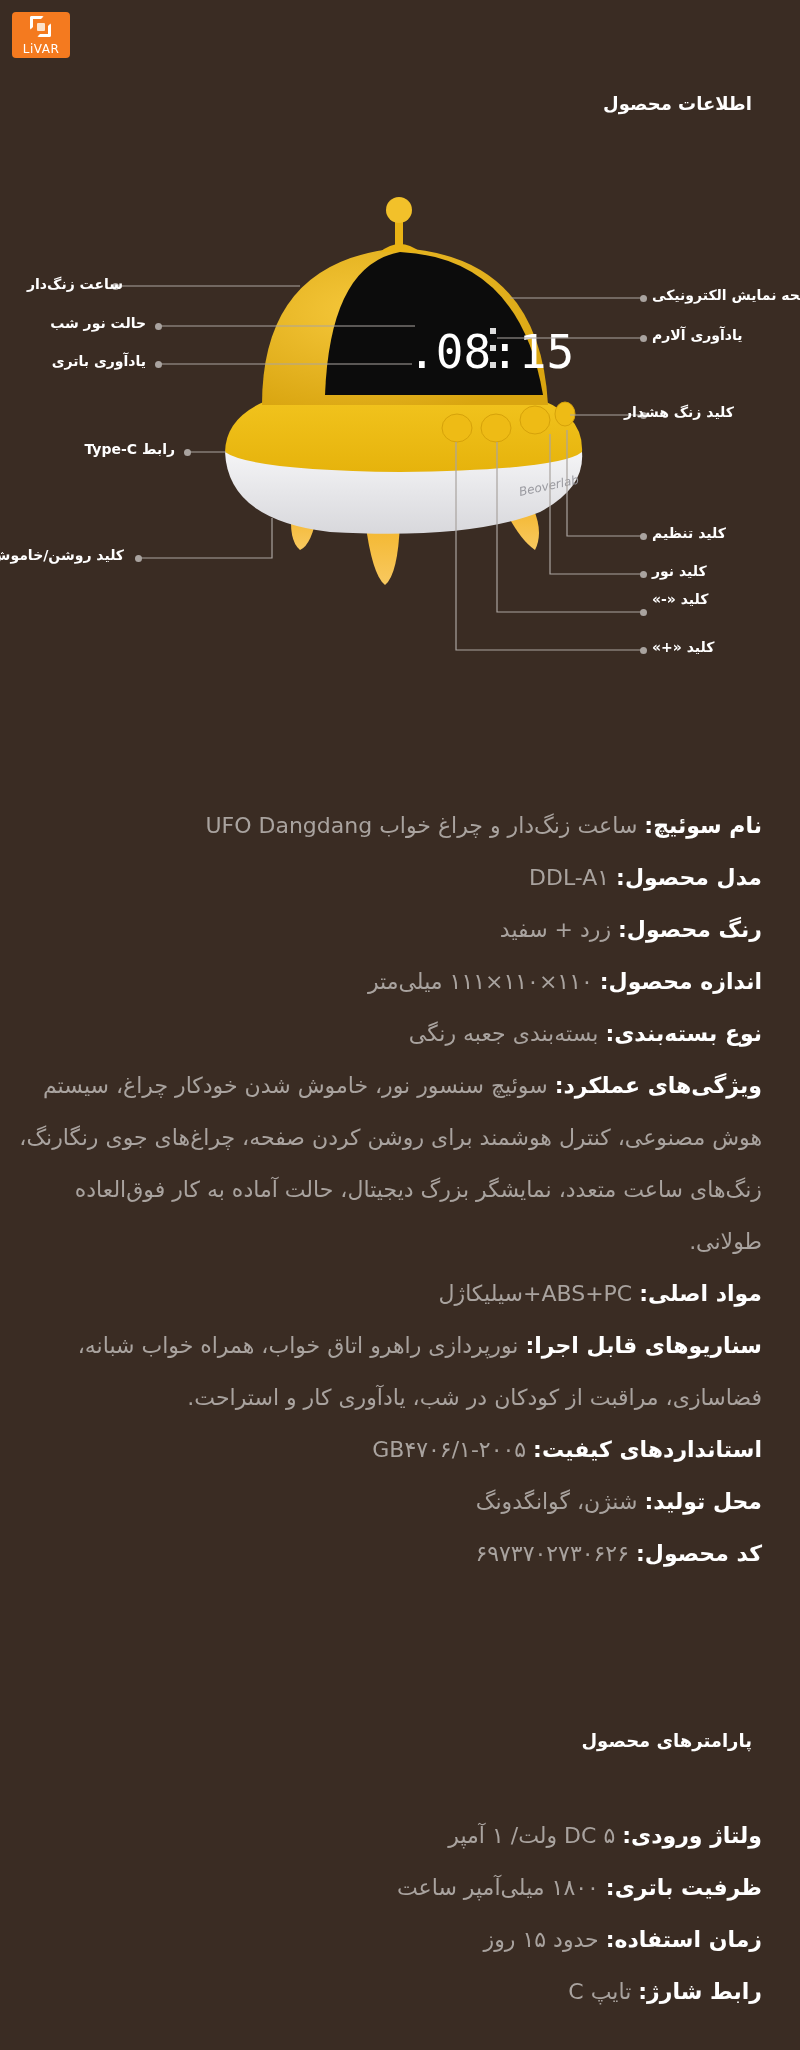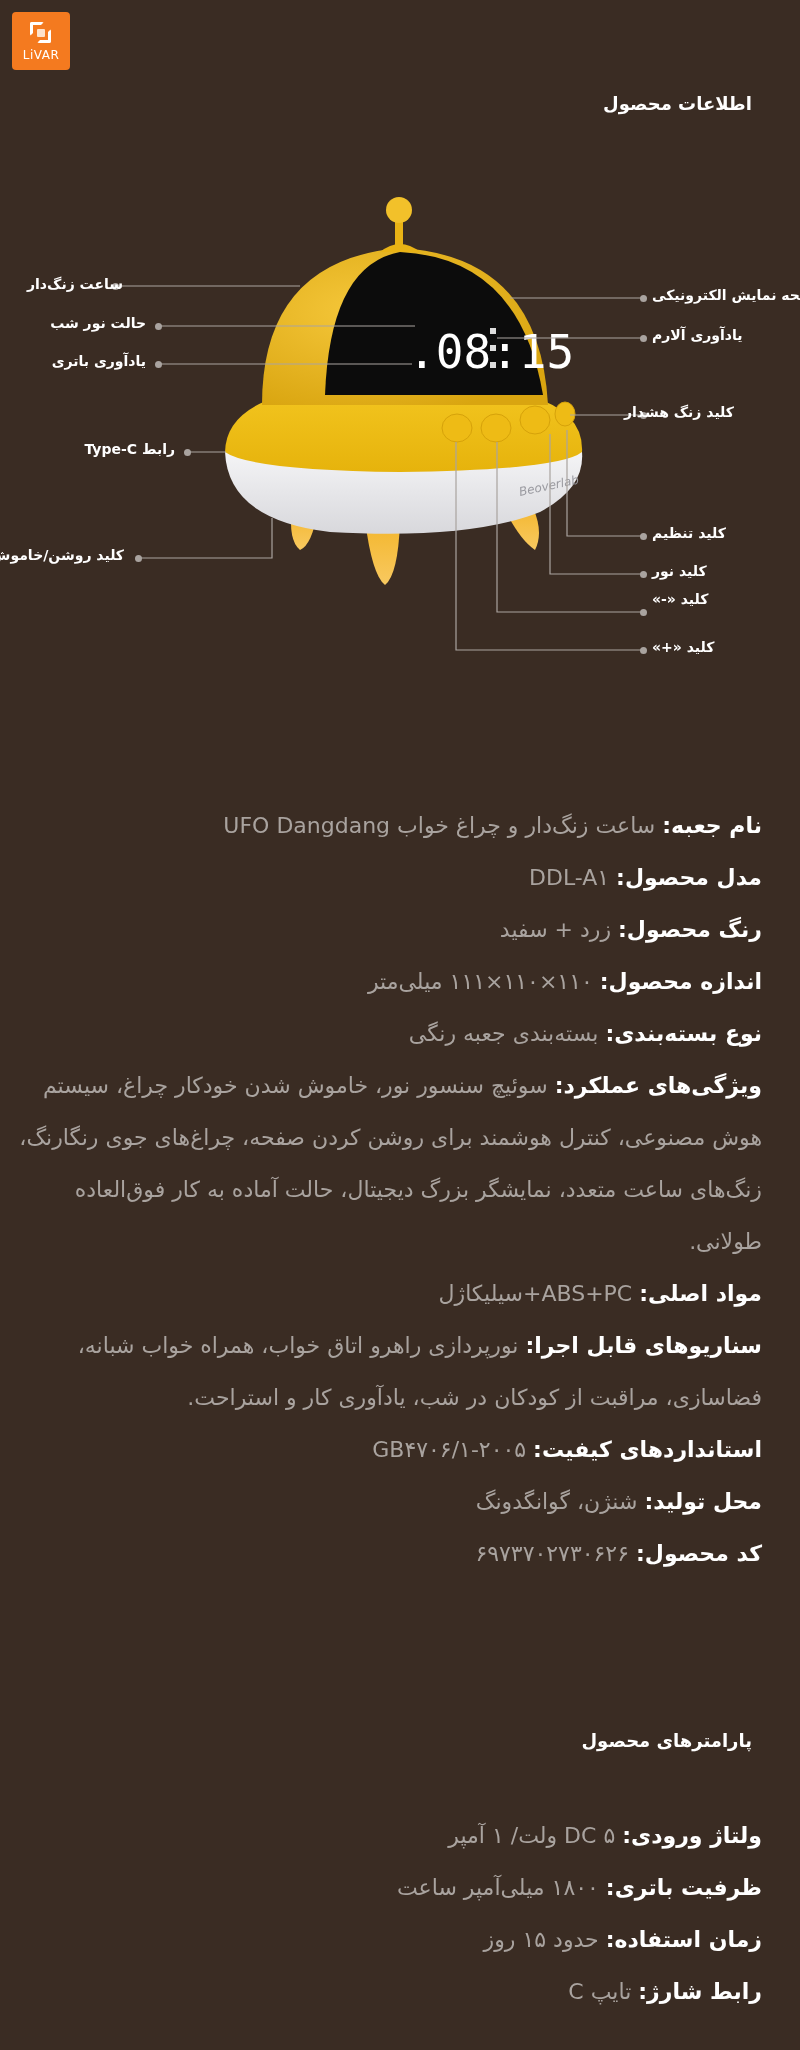--- a/index.html
+++ b/index.html
@@ -1,20 +1,20 @@
 <!DOCTYPE html>
 <html><head>
   <meta charset="utf-8">
   <style>
     * { box-sizing: border-box; margin: 0; padding: 0; }
     html, body { width: 800px; height: 2050px; background: #3a2c23; overflow: hidden; }
     body { position: relative; font-family: "DejaVu Sans", sans-serif; color: #ffffff; }
 
     .logo {
-      position: absolute; left: 12px; top: 12px; width: 58px; height: 58px;
+      position: absolute; left: 12px; top: 12px; width: 58px; height: 46px;
       background: #f47a1f; border-radius: 4px;
       display: flex; flex-direction: column; align-items: center; justify-content: center;
     }
     .logo-mark { position: relative; width: 24px; height: 24px; margin-bottom: 3px; }
     .logo-mark .sq1, .logo-mark .sq2 {
       position: absolute; width: 14px; height: 14px; border: 3px solid #ffffff; border-radius: 2px;
     }
     .logo-mark .sq1 { left: 1px; top: 1px; border-right-color: transparent; border-bottom-color: transparent; }
     .logo-mark .sq2 { left: 8px; top: 8px; border-left-color: transparent; border-top-color: transparent; }
     .logo-mark .dot { position: absolute; left: 8px; top: 8px; width: 8px; height: 8px; background: #fde2cb; border-radius: 1px; }
@@ -153,21 +153,21 @@
   <span class="callout-label" style="left:652px;top:373px;">کلید نور</span>
 
   <span class="callout-dot" style="left:640px;top:419px;"></span>
   <span class="callout-label" style="left:652px;top:401px;">کلید «-»</span>
 
   <span class="callout-dot" style="left:640px;top:457px;"></span>
   <span class="callout-label" style="left:652px;top:449px;">کلید «+»</span>
 </div>
 
 <div class="specs" id="specs-main">
-  <div class="spec-row"><span class="k">نام جعبه:</span> <span>ساعت زنگ‌دار و چراغ خواب UFO Dangdang</span></div>
+  <div class="spec-row"><span class="k">نام سوئیچ:</span> <span>ساعت زنگ‌دار و چراغ خواب UFO Dangdang</span></div>
   <div class="spec-row"><span class="k">مدل محصول:</span> <span>DDL-A۱</span></div>
   <div class="spec-row"><span class="k">رنگ محصول:</span> <span>زرد + سفید</span></div>
   <div class="spec-row"><span class="k">اندازه محصول:</span> <span>۱۱۰×۱۱۰×۱۱۱ میلی‌متر</span></div>
   <div class="spec-row"><span class="k">نوع بسته‌بندی:</span> <span>بسته‌بندی جعبه رنگی</span></div>
   <div class="spec-row"><span class="k">ویژگی‌های عملکرد:</span> <span>سوئیچ سنسور نور، خاموش شدن خودکار چراغ، سیستم هوش مصنوعی، کنترل هوشمند برای روشن کردن صفحه، چراغ‌های جوی رنگارنگ، زنگ‌های ساعت متعدد، نمایشگر بزرگ دیجیتال، حالت آماده به کار فوق‌العاده طولانی.</span></div>
   <div class="spec-row"><span class="k">مواد اصلی:</span> <span>ABS+PC+سیلیکاژل</span></div>
   <div class="spec-row"><span class="k">سناریوهای قابل اجرا:</span> <span>نورپردازی راهرو اتاق خواب، همراه خواب شبانه، فضاسازی، مراقبت از کودکان در شب، یادآوری کار و استراحت.</span></div>
   <div class="spec-row"><span class="k">استانداردهای کیفیت:</span> <span>GB۴۷۰۶/۱-۲۰۰۵</span></div>
   <div class="spec-row"><span class="k">محل تولید:</span> <span>شنژن، گوانگدونگ</span></div>
   <div class="spec-row"><span class="k">کد محصول:</span> <span>۶۹۷۳۷۰۲۷۳۰۶۲۶</span></div>

